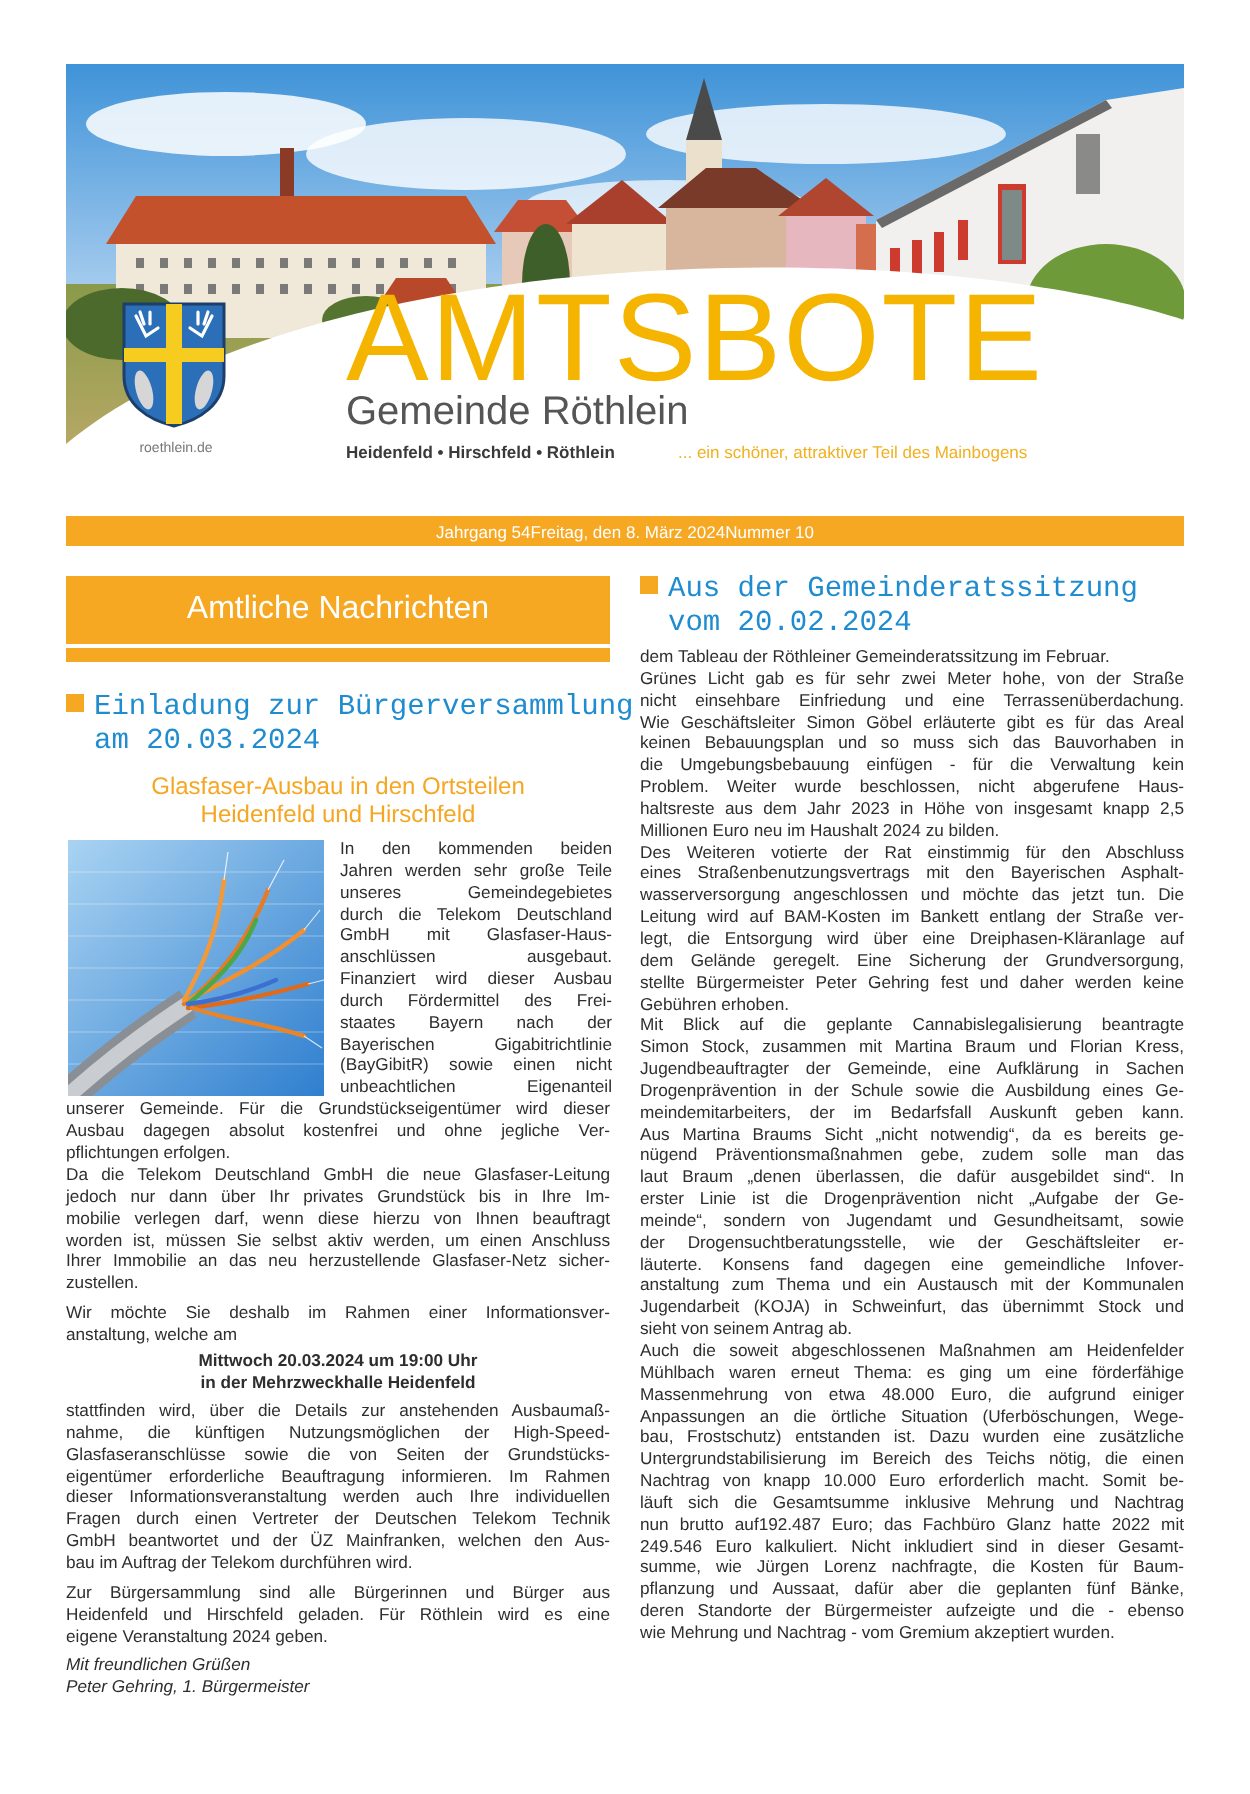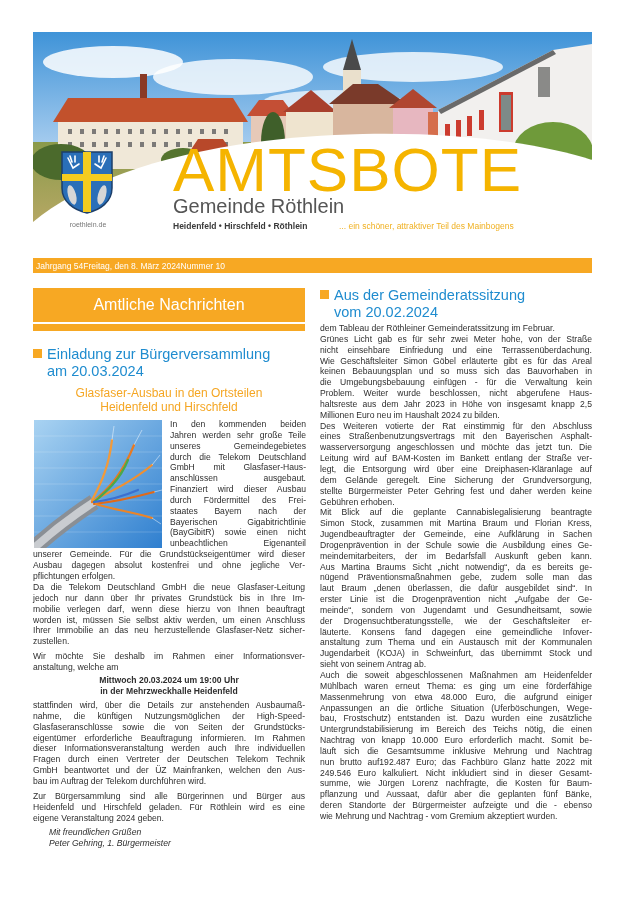--- a/index.html
+++ b/index.html
@@ -16,29 +16,29 @@
           font-size: 7px; color: #777; }
   .title { position: absolute; left: 140px; top: 107px; font-size: 62px; line-height: 1;
            color: #f5b400; letter-spacing: 1px; font-weight: normal; }
   .subtitle { position: absolute; left: 140px; top: 163px; font-size: 20px; color: #555; }
   .towns { position: absolute; left: 140px; top: 189px; font-size: 8.5px; font-weight: bold; color: #3a3a3a; }
   .slogan { position: absolute; left: 306px; top: 189px; font-size: 8.5px; color: #f0b020; }
 
   
   .infobar { position: absolute; left: 33px; top: 258px; width: 559px; height: 15px;
              background: #f7a823; color: #fff; font-size: 8.5px; display: flex;
-             align-items: center; justify-content: flex-start; padding: 0 3px; }
+             align-items: center; justify-content: center; padding: 0 3px; }
 
   
   .section-box { position: absolute; left: 33px; top: 288px; width: 272px; height: 34px;
                  background: #f7a823; color: #fff; font-size: 16px; display: flex;
                  align-items: center; justify-content: center; }
   .section-stripe { position: absolute; left: 33px; top: 324px; width: 272px; height: 7px; background: #f7a823; }
 
-  .h-article { position: absolute; color: #1f8ccf; font-size: 14.5px; line-height: 17px; font-weight: normal; }
+  .h-article { position: absolute; color: #1f8ccf; font-size: 14.5px; line-height: 17px; font-weight: normal; font-family: Liberation Mono, monospace; }
   .h-article .sq { display: inline-block; width: 9px; height: 9px; background: #f7a823; margin-right: 5px; vertical-align: 1px; }
   .h-article .l2 { display: block; padding-left: 14px; }
 
   .h-sub { position: absolute; left: 33px; top: 386px; width: 272px; text-align: center;
            color: #f5a623; font-size: 12px; line-height: 14px; }
 
   .fiber { position: absolute; left: 34px; top: 420px; width: 128px; height: 128px; overflow: hidden; }
 
   .p { position: absolute; font-size: 8.6px; line-height: 10.85px; color: #2e2e2e; text-align: justify; }
   .p span.line { display: block; text-align: justify; text-align-last: justify; white-space: nowrap; }
@@ -279,21 +279,21 @@
     <span class="line">dieser Informationsveranstaltung werden auch Ihre individuellen</span>
     <span class="line">Fragen durch einen Vertreter der Deutschen Telekom Technik</span>
     <span class="line">GmbH beantwortet und der ÜZ Mainfranken, welchen den Aus-</span>
     <span class="line last">bau im Auftrag der Telekom durchführen wird.</span>
   </div>
 <div class="p" style="left:33px; top:791px; width:272px;" id="p5">
     <span class="line">Zur Bürgersammlung sind alle Bürgerinnen und Bürger aus</span>
     <span class="line">Heidenfeld und Hirschfeld geladen. Für Röthlein wird es eine</span>
     <span class="line last">eigene Veranstaltung 2024 geben.</span>
   </div>
-<div class="p italic" style="left:33px; top:827px; width:272px;margin-left:16px;">
+<div class="p italic" style="left:33px; top:827px; width:272px;">
   <div>Mit freundlichen Grüßen</div>
   <div>Peter Gehring, 1. Bürgermeister</div>
 </div>
 
 <div class="h-article" style="left:320px; top:287px;">
   <span class="sq"></span><span>Aus der Gemeinderatssitzung</span>
   <span class="l2">vom 20.02.2024</span>
 </div>
 <div class="p" style="left:320px; top:323px; width:272px;" id="rbody">
     <span class="line last">dem Tableau der Röthleiner Gemeinderatssitzung im Februar.</span>

